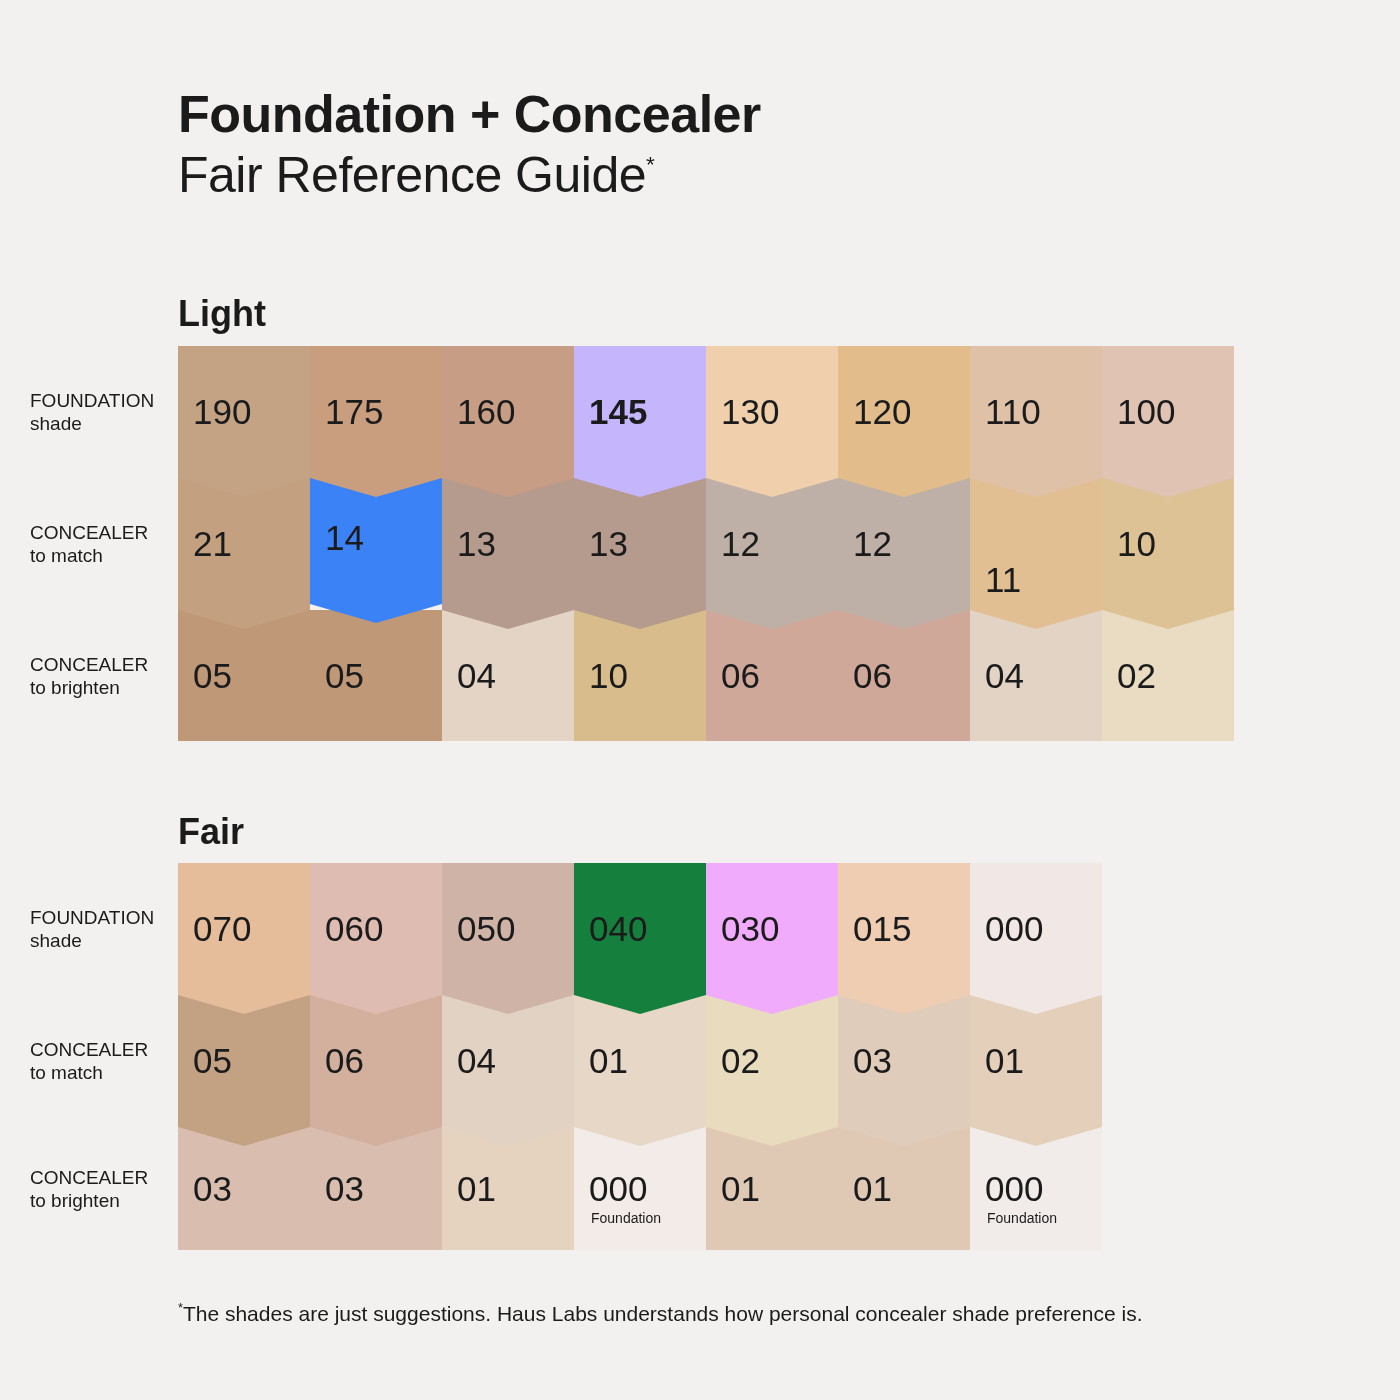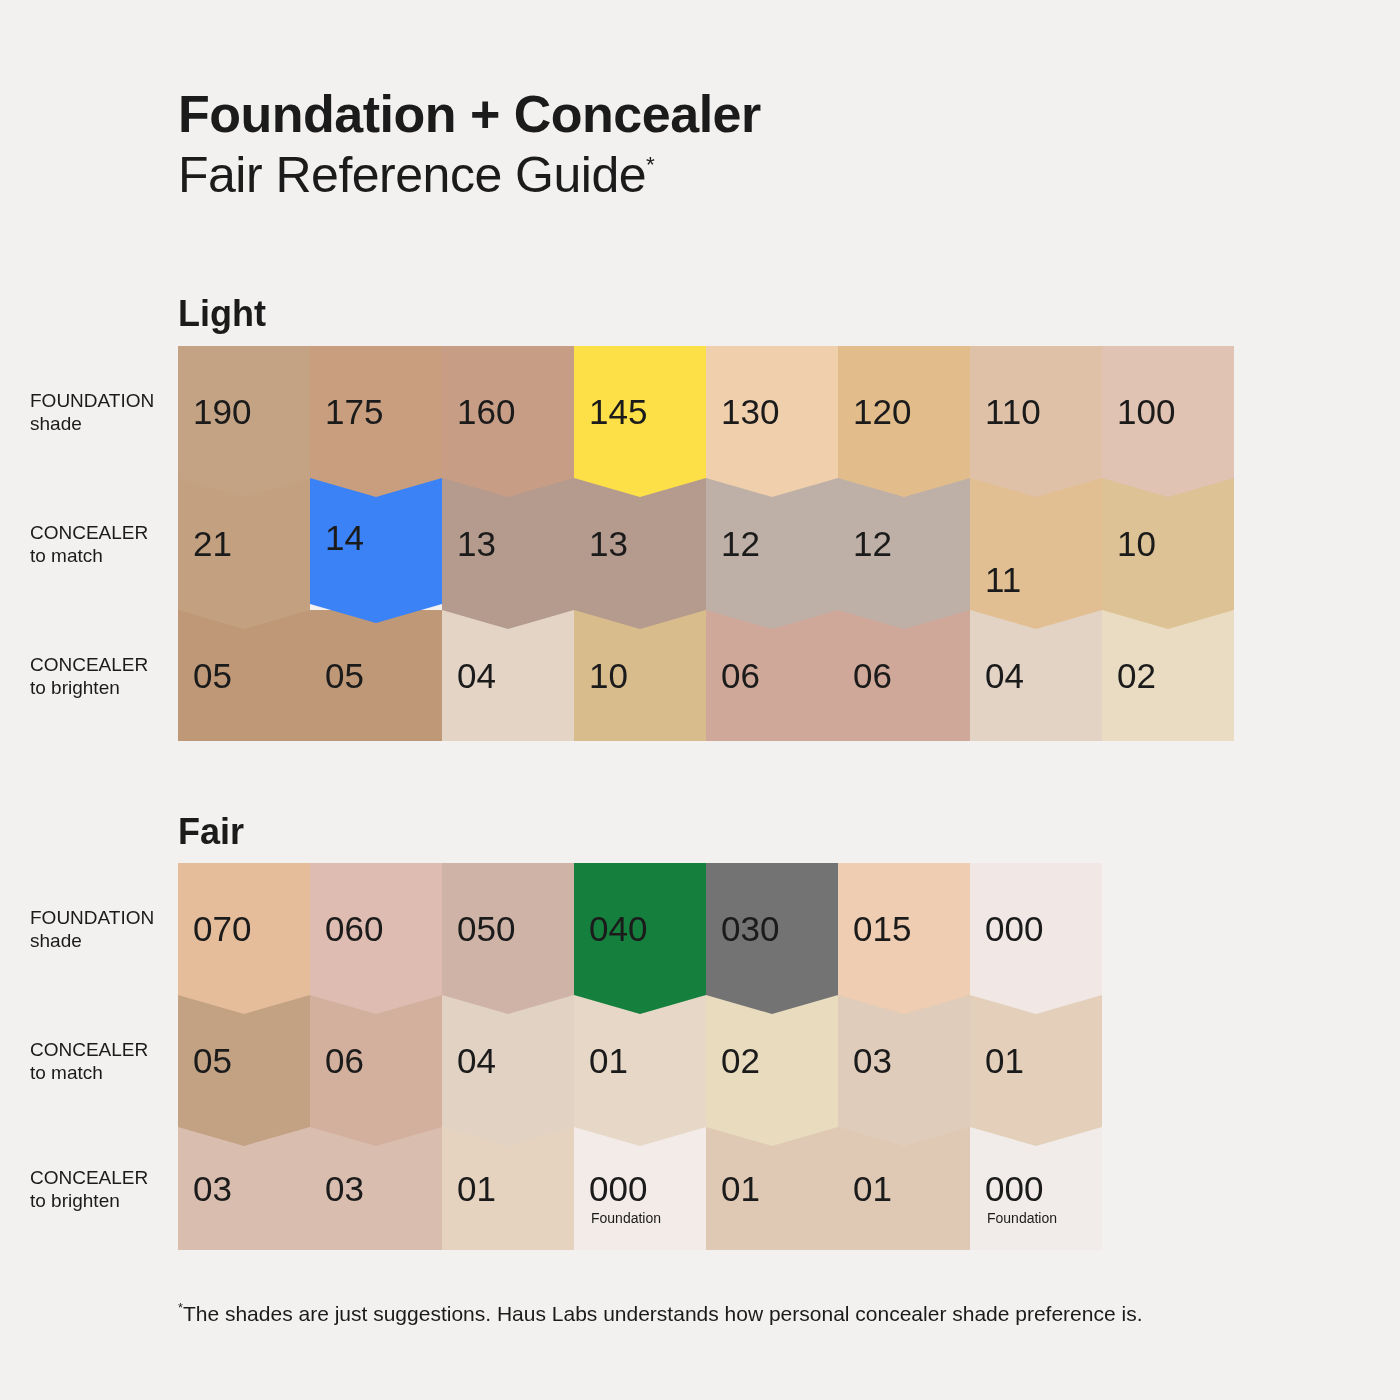--- a/index.html
+++ b/index.html
@@ -87,21 +87,21 @@
               <span>13</span>
             </div>
           </div>
           <div class="cell" style="top: 264px; height: 131px; background: rgb(228, 212, 198); z-index: 1;">
             <div class="swatch-text" style="top: 47.5px;">
               <span>04</span>
             </div>
           </div>
         </div>
         <div class="col" style="left: 574px; top: 346px; height: 395px;">
-          <div class="cell notched" style="top: 0px; height: 151px; background: #fde047; z-index: 3;">
+          <div class="cell notched" style="top: 0px; height: 151px; background: #c4b5fd; z-index: 3; font-weight: bold;">
             <div class="swatch-text" style="top: 48px;">
               <span>145</span>
             </div>
           </div>
           <div class="cell notched" style="top: 132px; height: 151px; background: rgb(180, 155, 141); z-index: 2;">
             <div class="swatch-text" style="top: 48px;">
               <span>13</span>
             </div>
           </div>
           <div class="cell" style="top: 264px; height: 131px; background: rgb(217, 188, 140); z-index: 1;">
@@ -256,21 +256,21 @@
             </div>
           </div>
           <div class="cell" style="top: 264px; height: 123px; background: rgb(242, 235, 231); z-index: 1;">
             <div class="swatch-text" style="top: 43.5px;">
               <span>000</span>
               <div class="swatch-sub">Foundation</div>
             </div>
           </div>
         </div>
         <div class="col" style="left: 706px; top: 863px; height: 387px;">
-          <div class="cell notched" style="top: 0px; height: 151px; background: #737373; z-index: 3;">
+          <div class="cell notched" style="top: 0px; height: 151px; background: #f0abfc; z-index: 3;">
             <div class="swatch-text" style="top: 48px;">
               <span>030</span>
             </div>
           </div>
           <div class="cell notched" style="top: 132px; height: 151px; background: rgb(232, 219, 190); z-index: 2;">
             <div class="swatch-text" style="top: 48px;">
               <span>02</span>
             </div>
           </div>
           <div class="cell" style="top: 264px; height: 123px; background: rgb(223, 201, 180); z-index: 1;">

